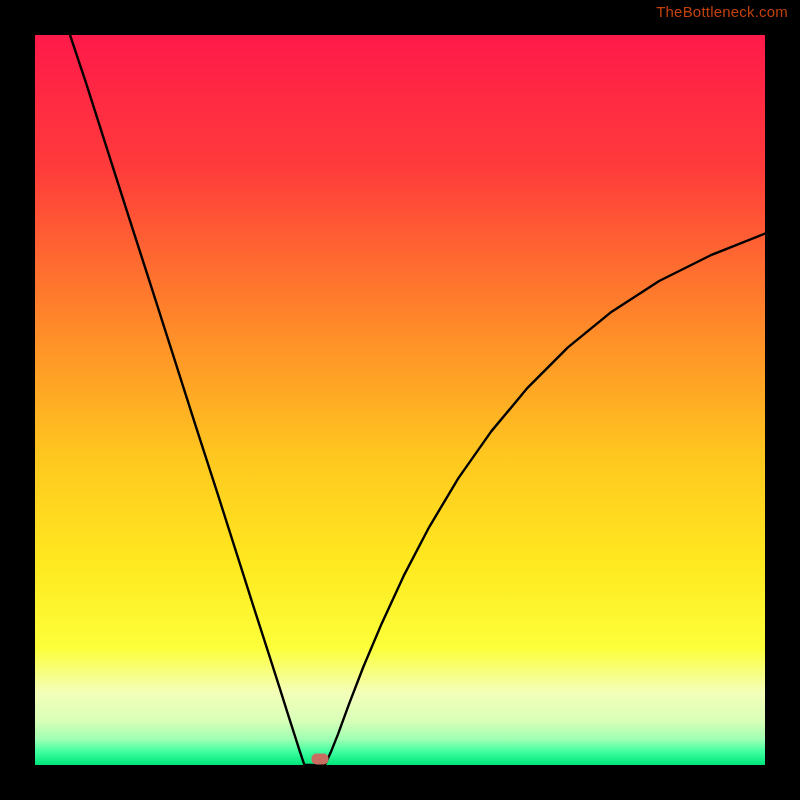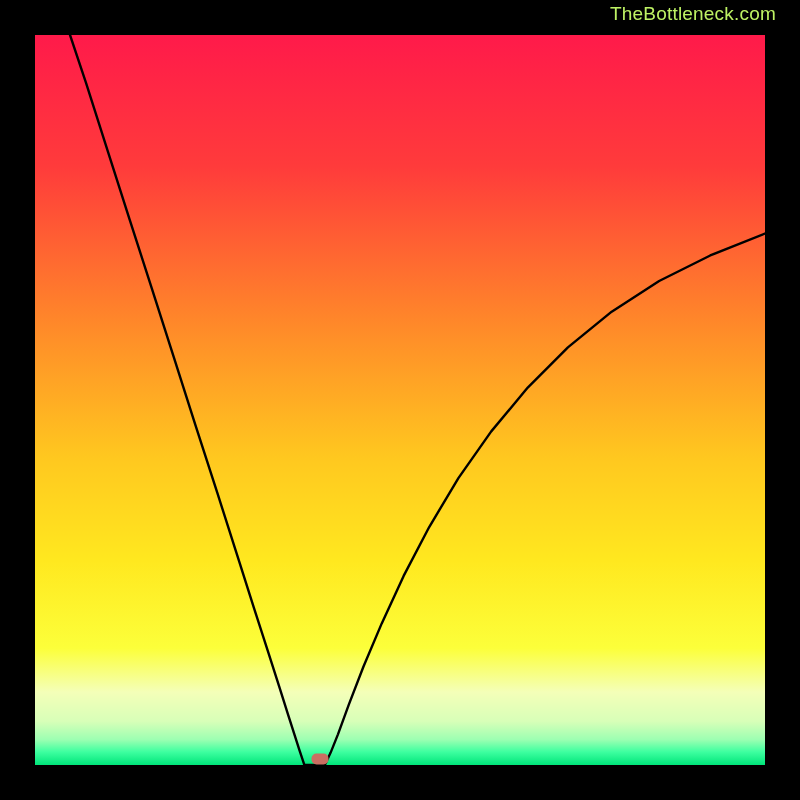--- a/index.html
+++ b/index.html
@@ -2,23 +2,23 @@
 <html><head>
 <meta charset="utf-8">
 <style>
   * { margin: 0; padding: 0; box-sizing: border-box; }
   html, body { width: 800px; height: 800px; overflow: hidden; }
   body { background: #000; position: relative; font-family: Arial, Helvetica, sans-serif; }
 
   .watermark {
     position: absolute;
     top: 3px;
-    right: 24px;
-    font-size: 19px;
-    color: #bef264;
+    right: 12px;
+    font-size: 15px;
+    color: #c2410c;
     font-weight: 400;
     z-index: 20;
     letter-spacing: 0.2px;
   }
 
   .plot-area {
     position: absolute;
     left: 35px;
     top: 35px;
     width: 730px;

